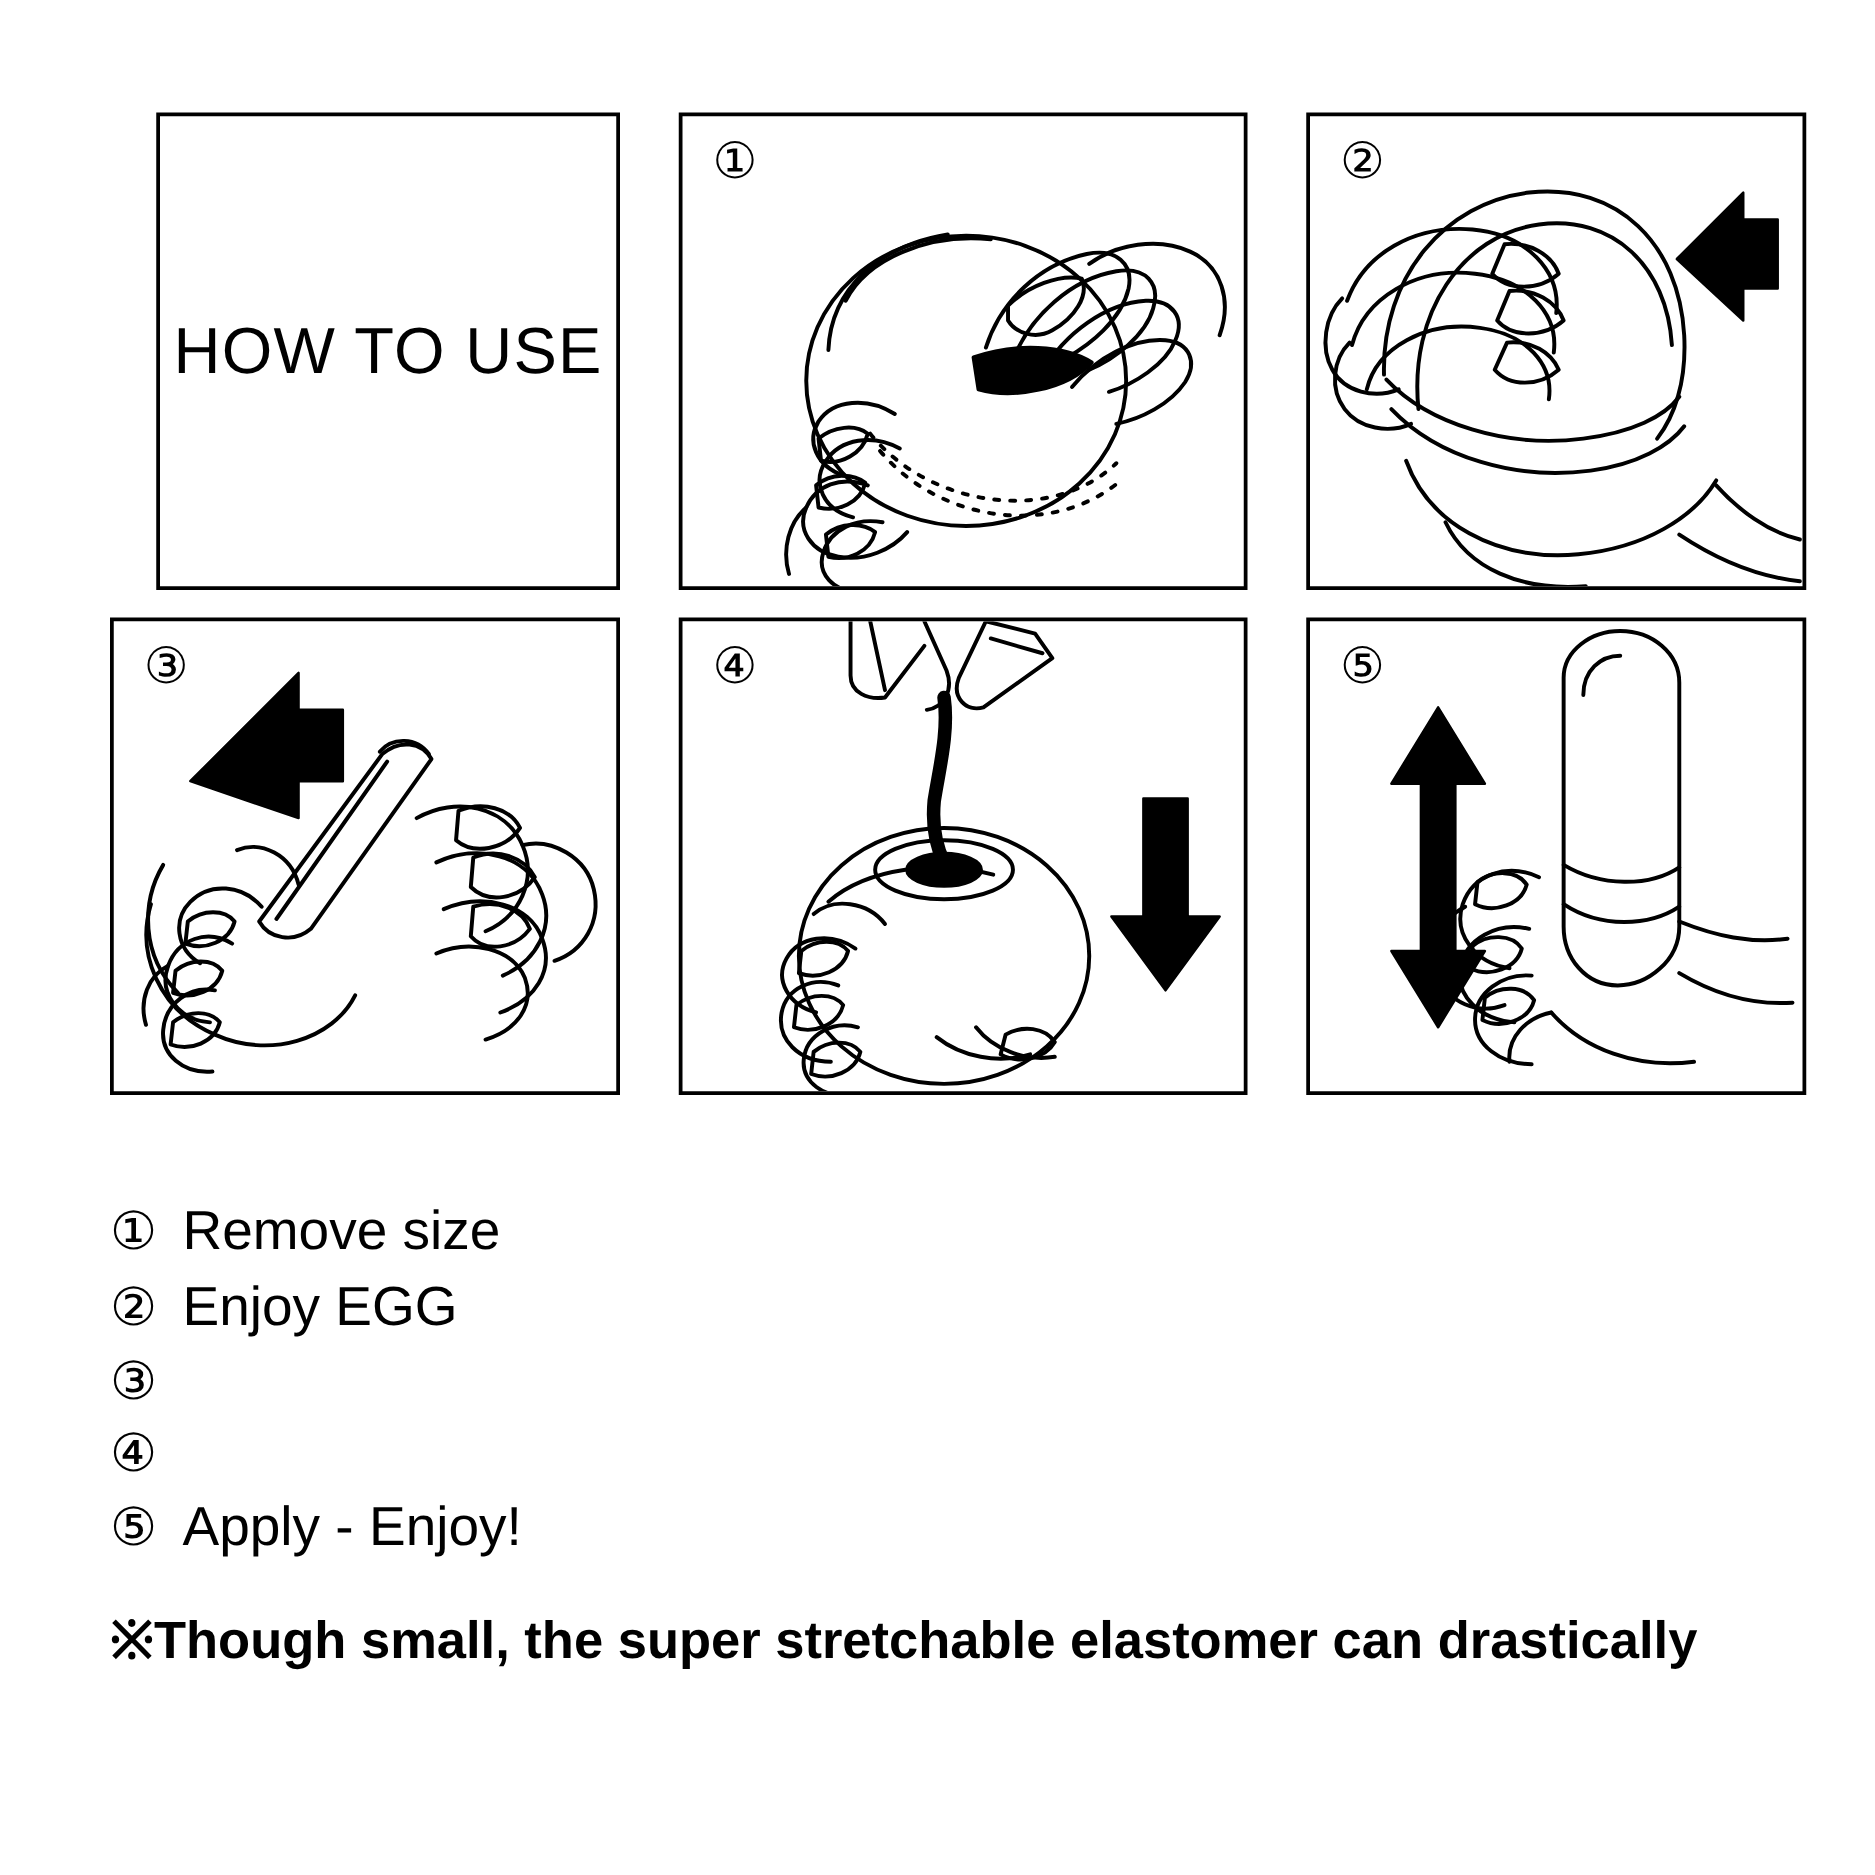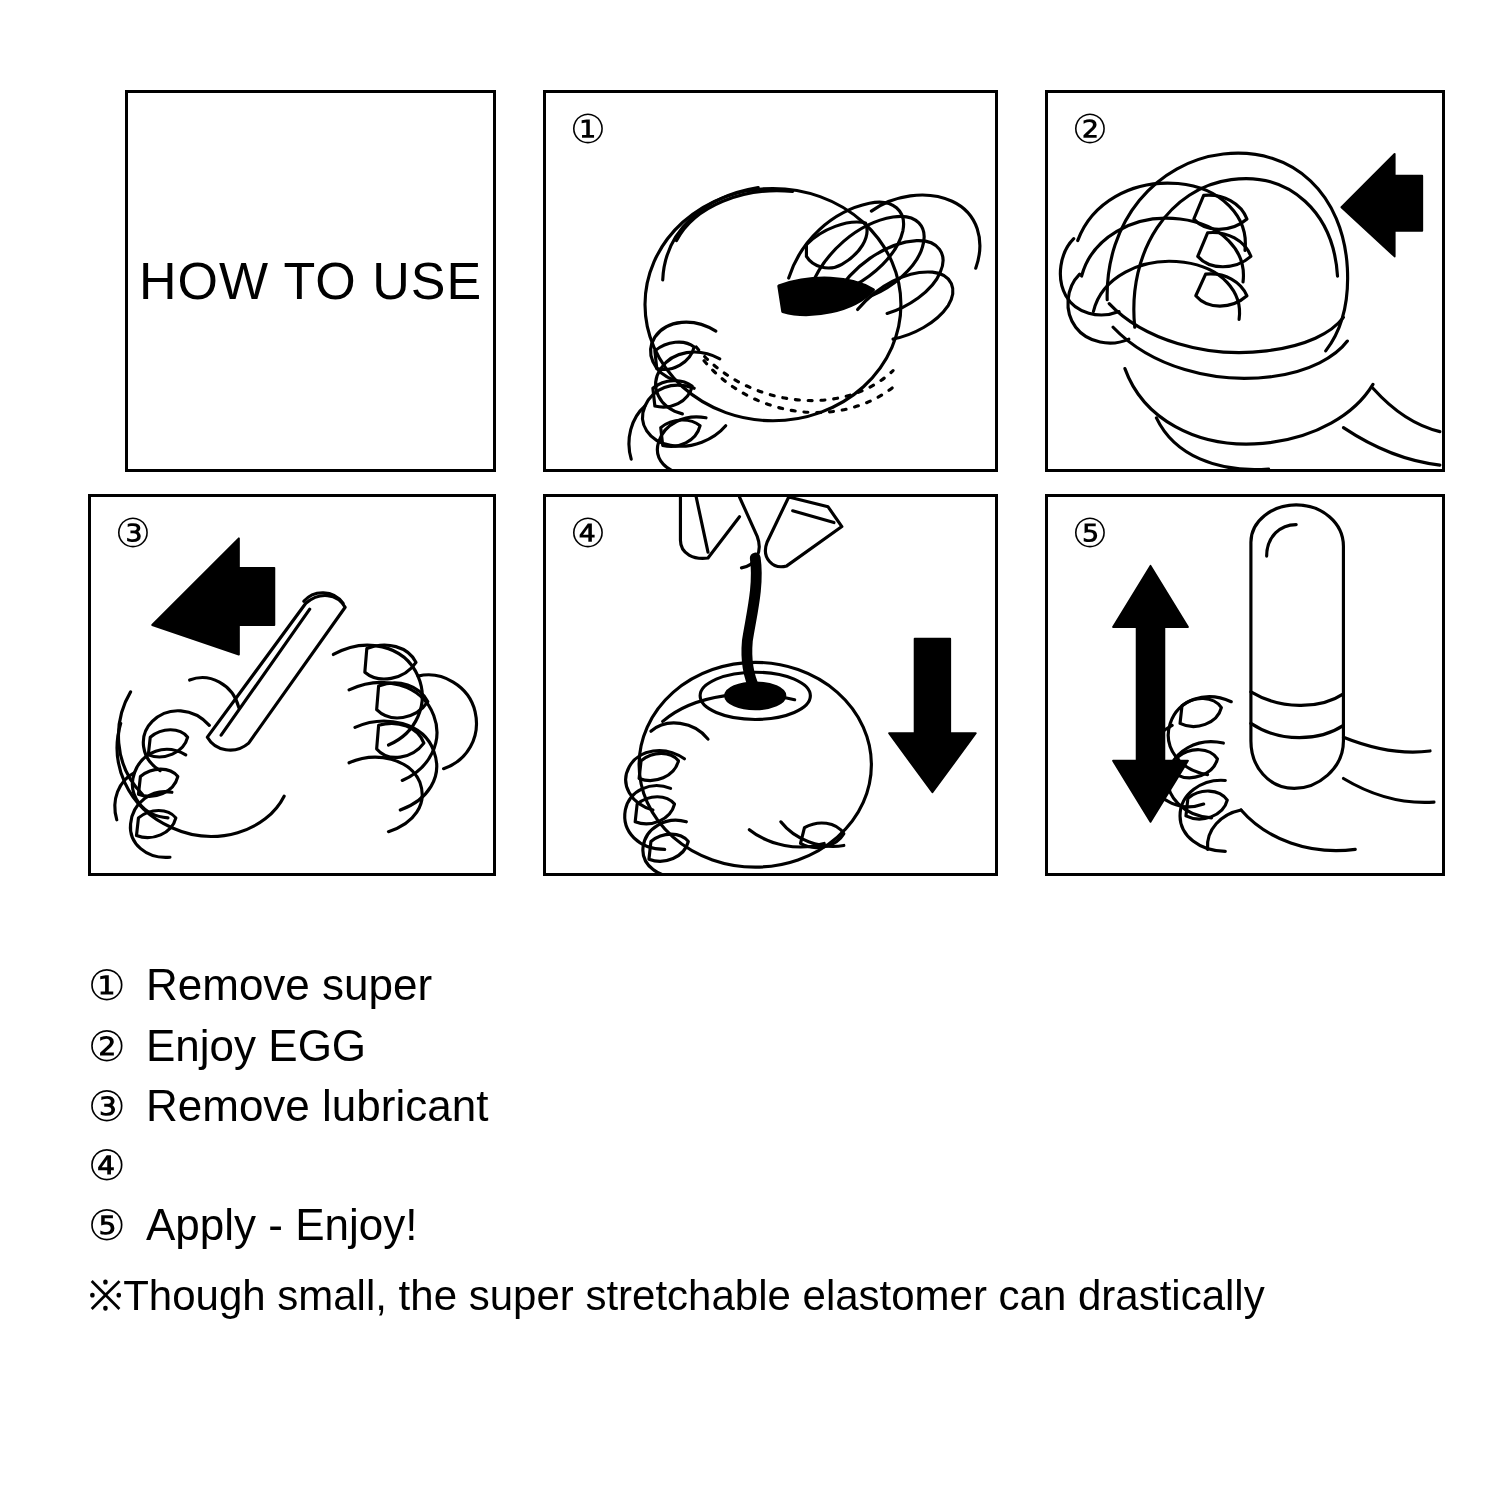--- a/index.html
+++ b/index.html
@@ -85,24 +85,25 @@
   }
   .caption-mark {
     width: 58px;
     flex: 0 0 58px;
     font-size: 42px;
   }
   .caption-label {
     font-size: 44px;
   }
   .note {
-    margin-top: 10px;
+    margin-top: 29px;
     font-size: 42px;
     line-height: 1.42;
     max-width: 1320px;
+    font-weight: bold;
   }
   .note .note-mark {
     font-size: 42px;
   }
   .note-body {
     display: inline;
   }
   .note-line2 {
     display: block;
     padding-left: 42px;
@@ -289,31 +290,30 @@
         </svg>
       </div>
     </div>
 
   </div>
 
   <div class="captions">
 
     <div class="caption-row">
       <span class="caption-mark">①</span>
-      <span class="caption-label">Remove super</span>
+      <span class="caption-label">Remove size</span>
     </div>
 
     <div class="caption-row">
       <span class="caption-mark">②</span>
       <span class="caption-label">Enjoy EGG</span>
     </div>
 
     <div class="caption-row">
       <span class="caption-mark">③</span>
-      <span class="caption-label">Remove lubricant</span>
     </div>
 
     <div class="caption-row">
       <span class="caption-mark">④</span>
     </div>
 
     <div class="caption-row">
       <span class="caption-mark">⑤</span>
       <span class="caption-label">Apply - Enjoy!</span>
     </div>

